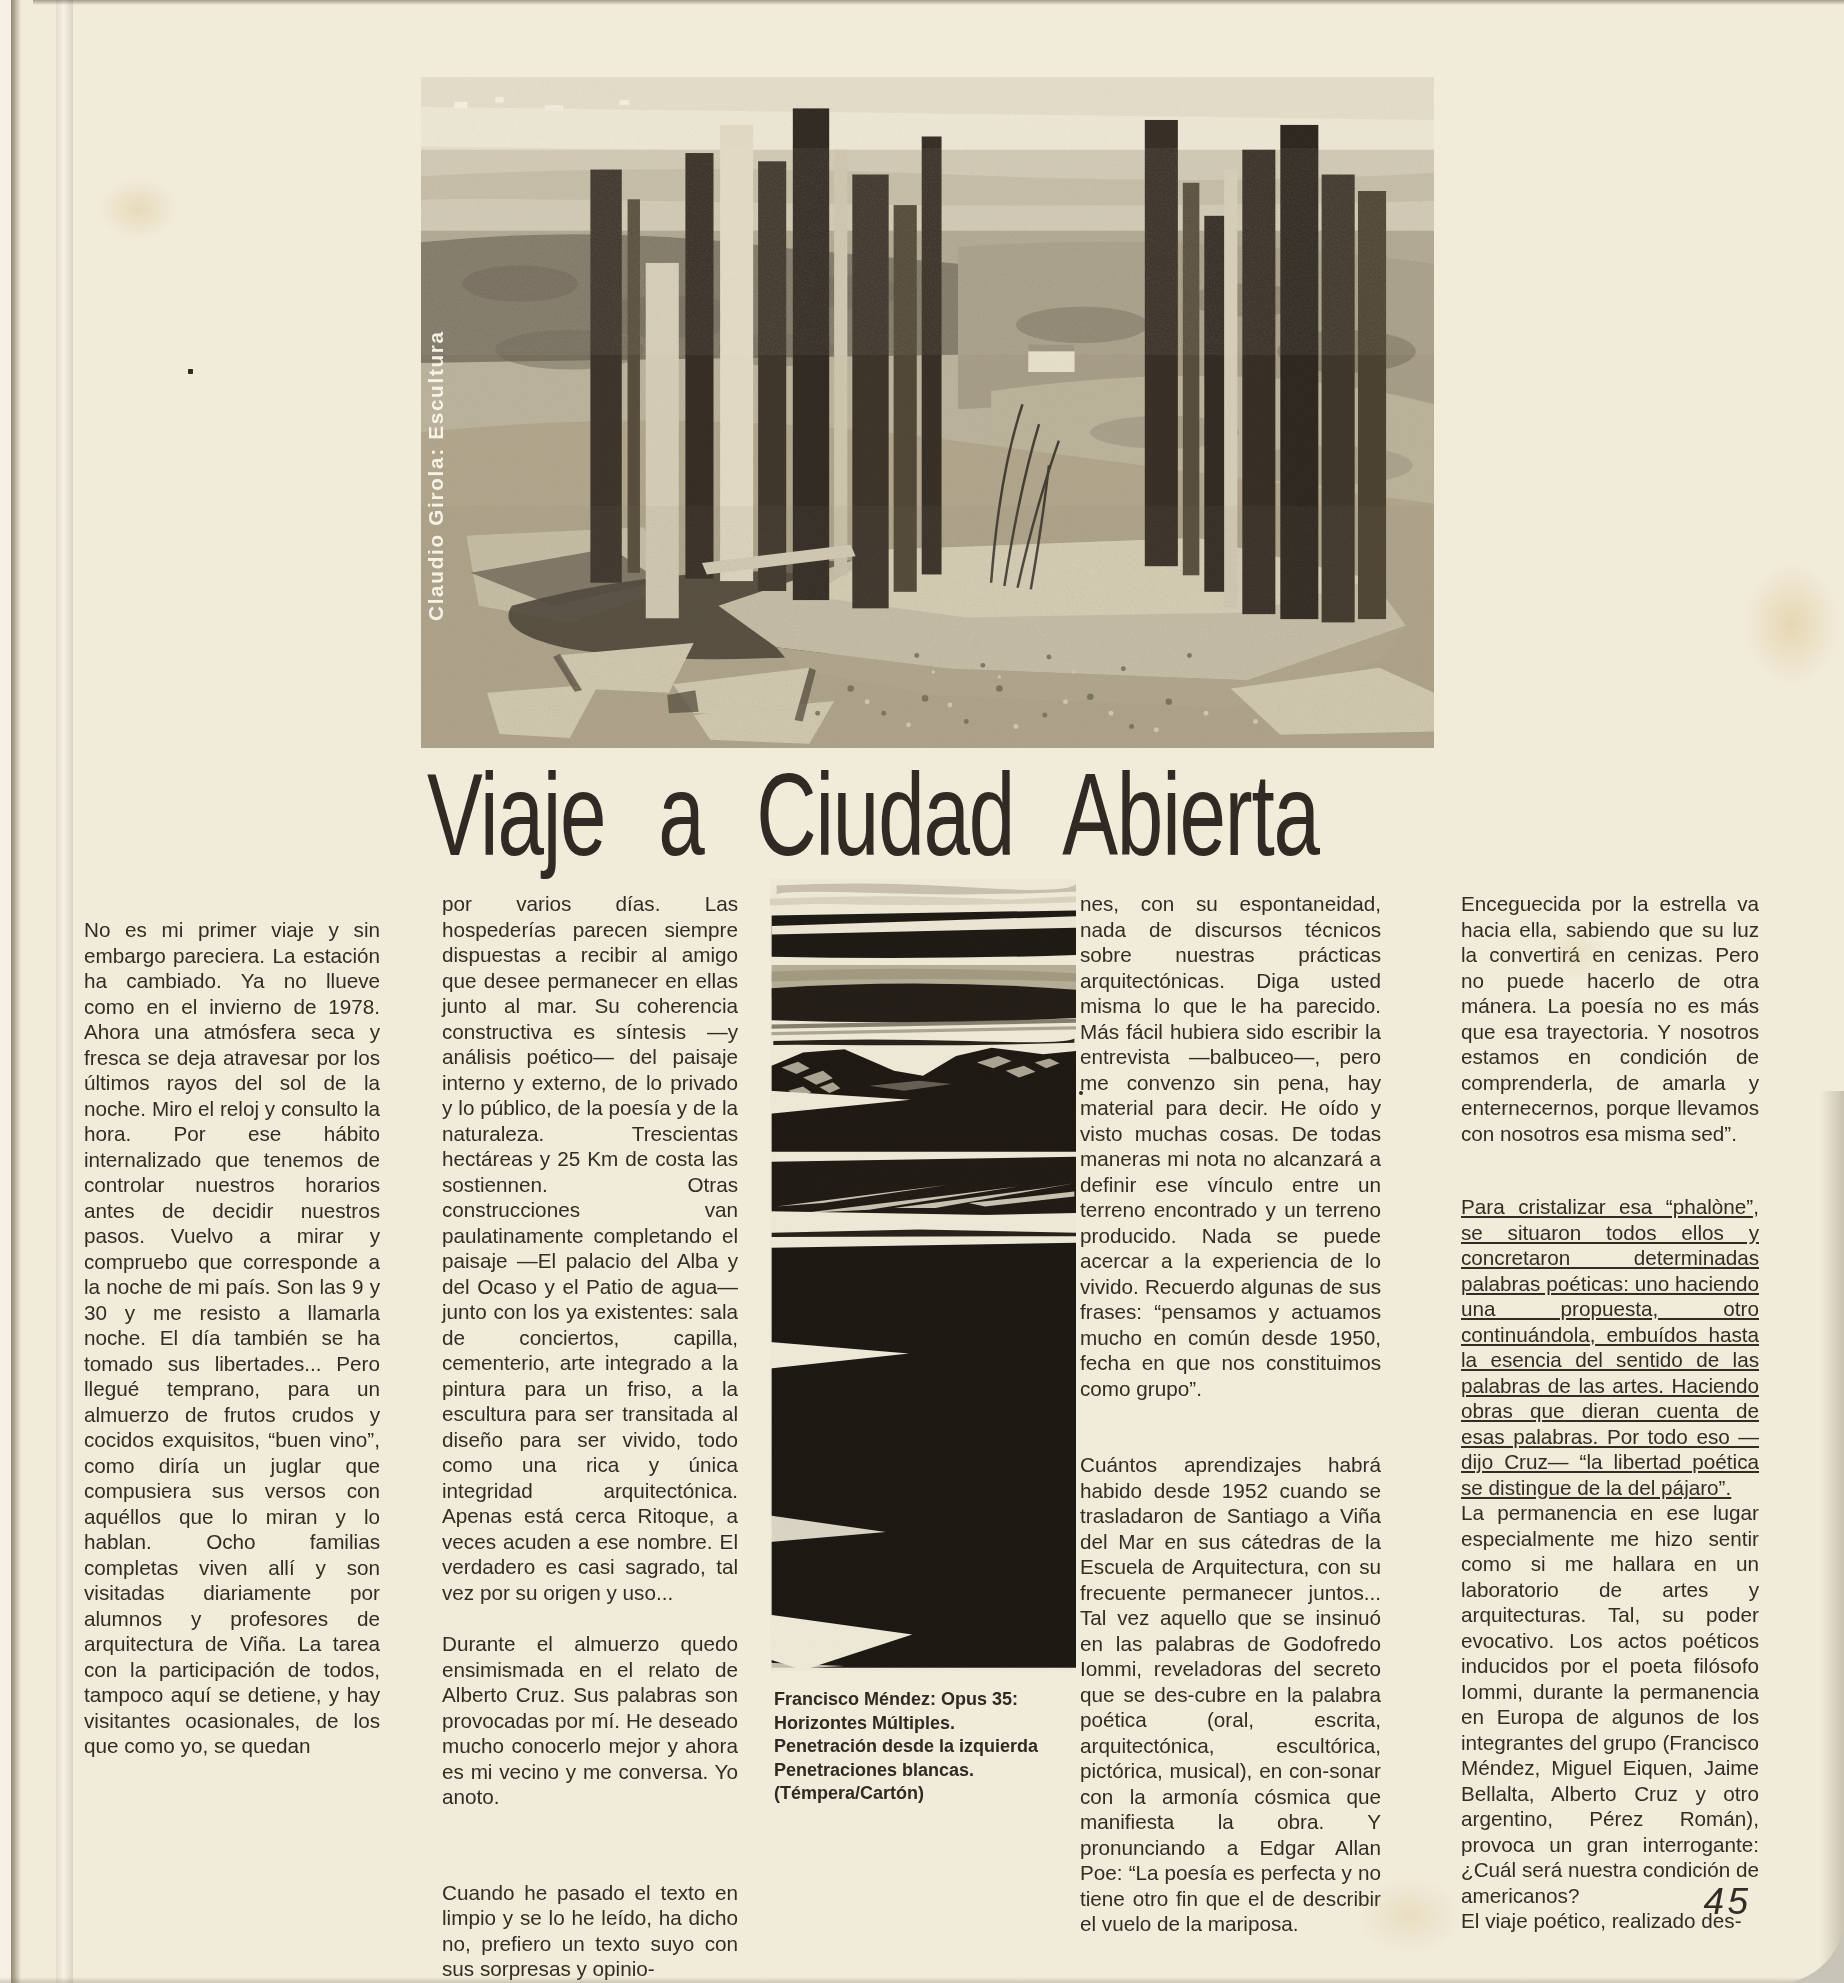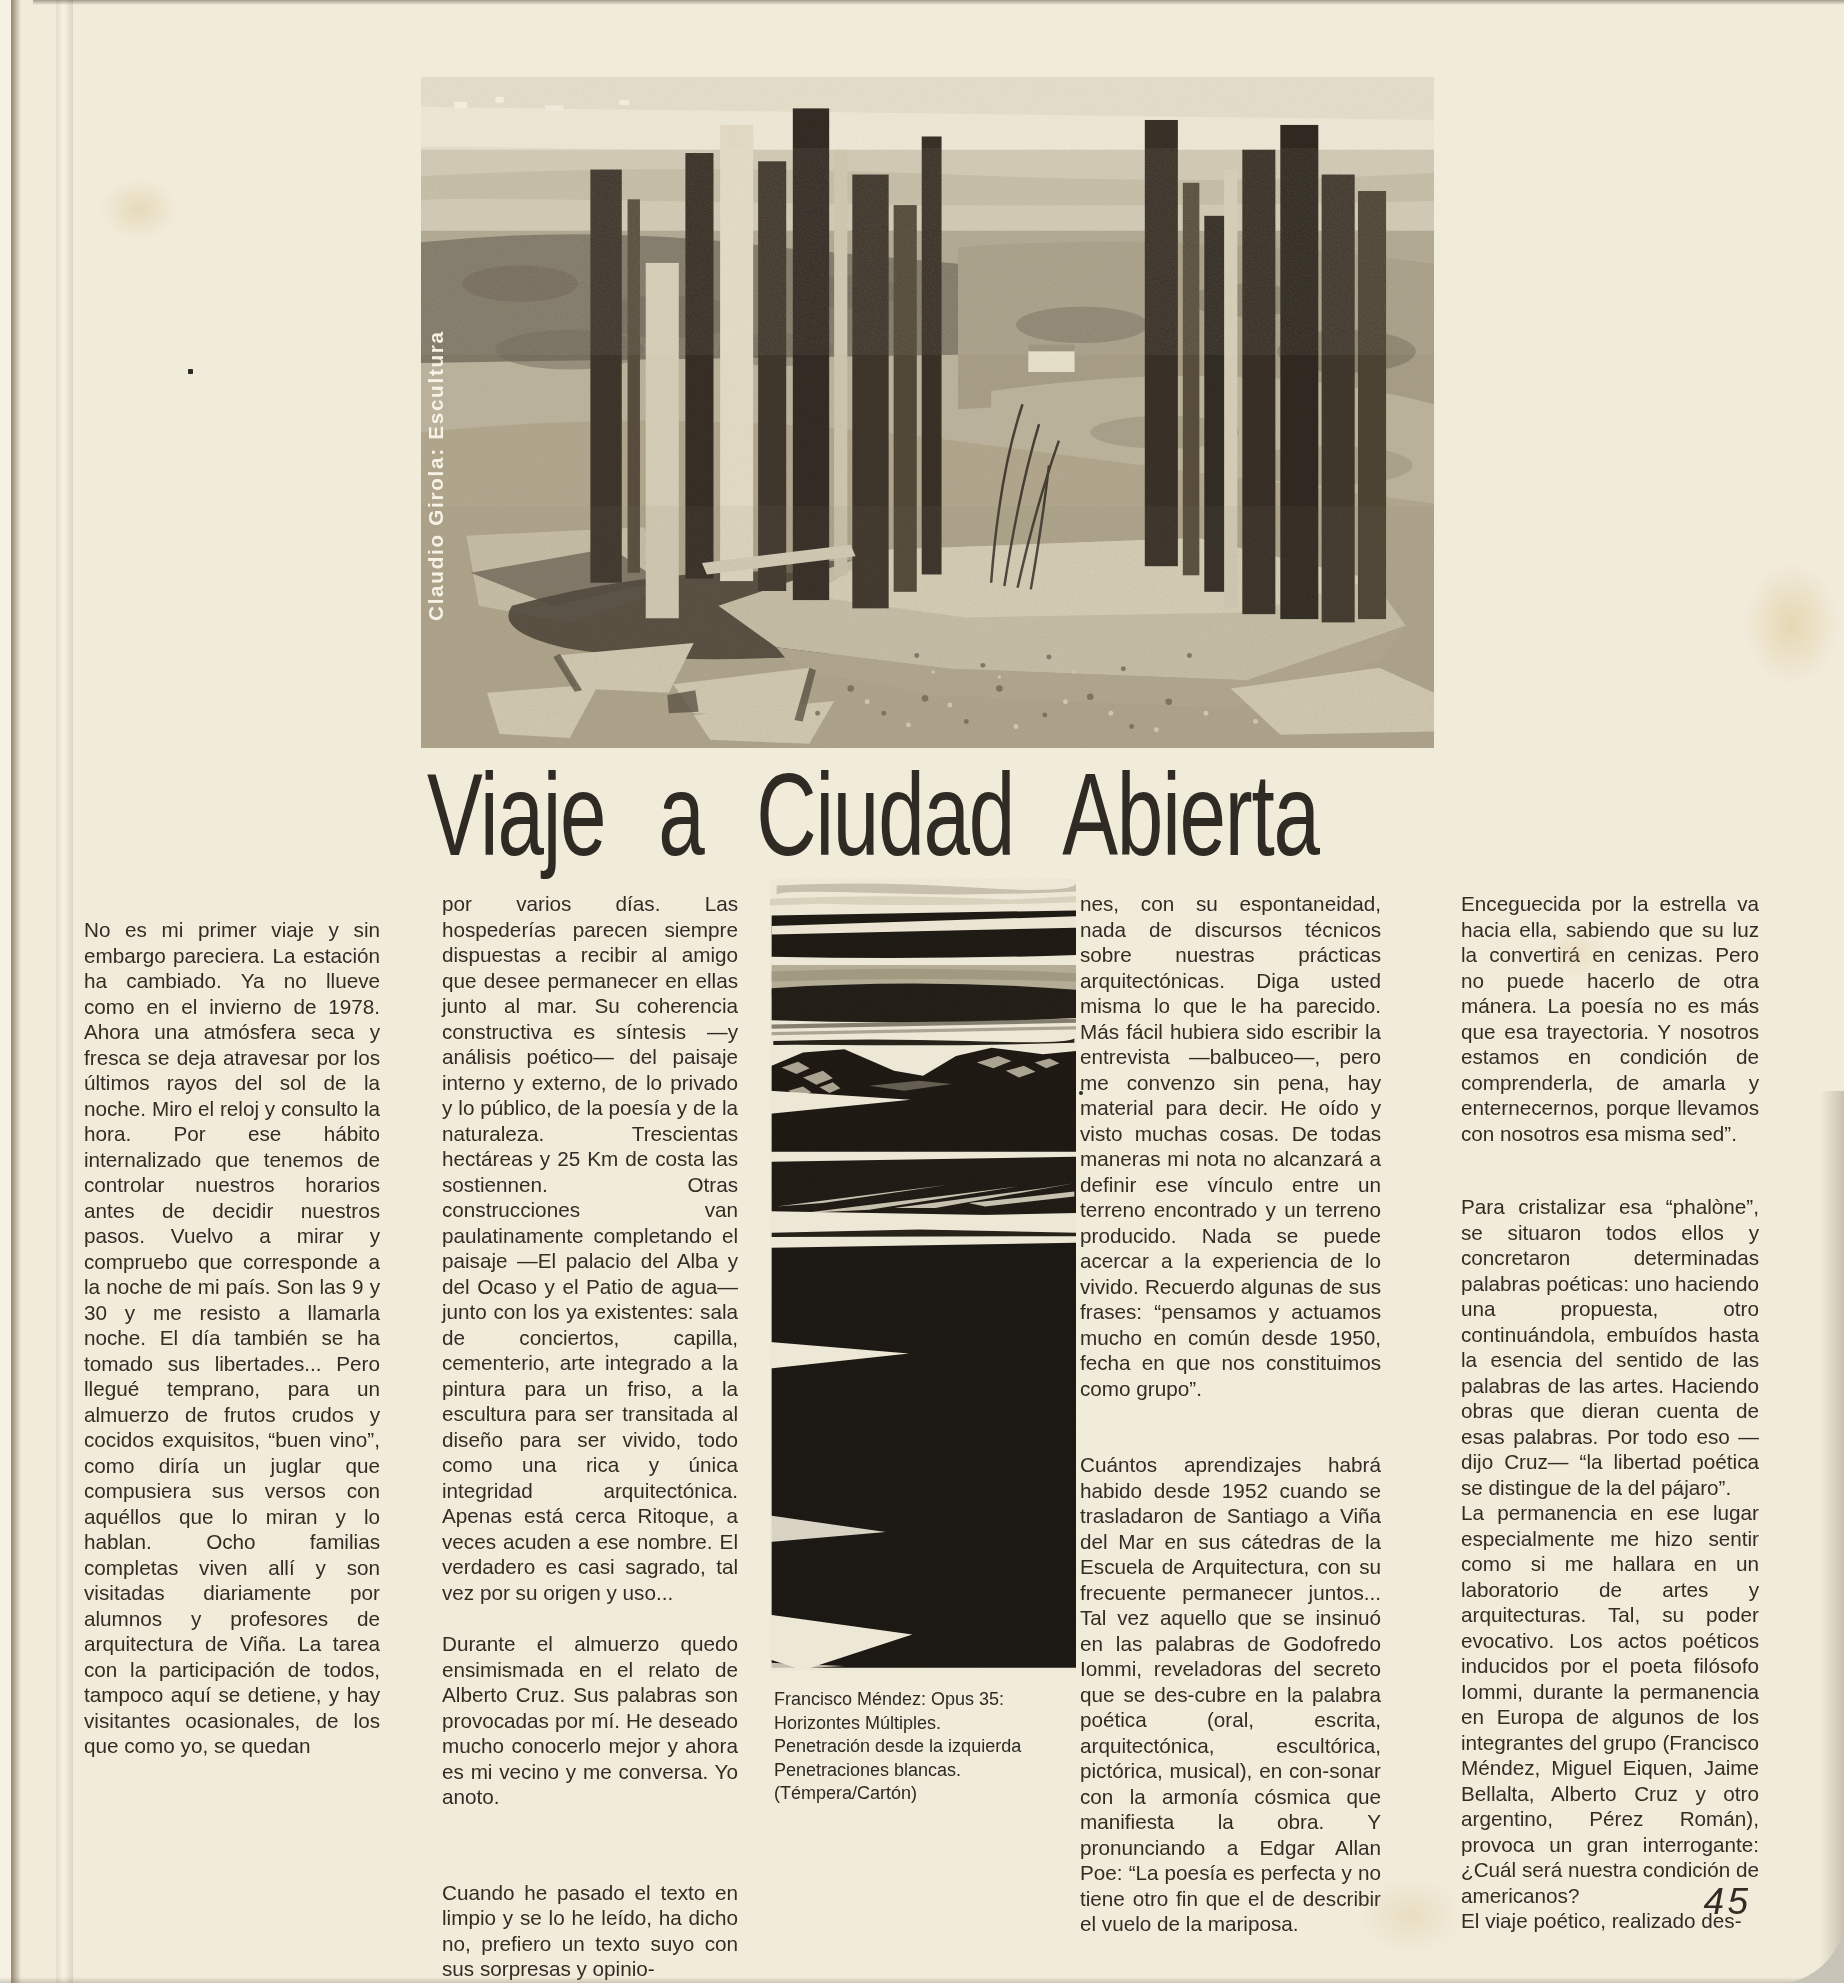--- a/index.html
+++ b/index.html
@@ -64,31 +64,31 @@
     position:absolute;top:891px;width:296px;
     font-size:20.7px;line-height:25.5px;
     text-align:justify;color:#322c24;
   }
   .col p{margin:0;}
   .col1{left:84px;}
   .col2{left:442px;}
   .col3{left:1080px;width:301px;}
   .col4{left:1461px;width:298px;}
   .gap-1{margin-top:26px !important;}
-  .gap-md{margin-top:48px !important;}
+  .gap-md{margin-top:48px !important;text-decoration:underline;}
   .gap-lg{margin-top:70px !important;}
   .gap-xl{margin-top:51px !important;}
 
   
   .artwork{position:absolute;left:770px;top:879px;width:306px;height:792px;}
   .artwork svg{display:block;width:100%;height:100%;}
 
   .caption{
     position:absolute;left:774px;top:1688px;width:324px;
-    font-size:18px;font-weight:normal;line-height:23.6px;color:#2e2922;
+    font-size:18px;font-weight:bold;line-height:23.6px;color:#2e2922;
   }
   .caption div{margin:0;}
 
   .pagenum{
     position:absolute;left:1686px;top:1881px;width:83px;
     font-size:37px;font-style:italic;color:#322c24;text-align:center;
     letter-spacing:3.3px;
   }
 </style>
 </head>

